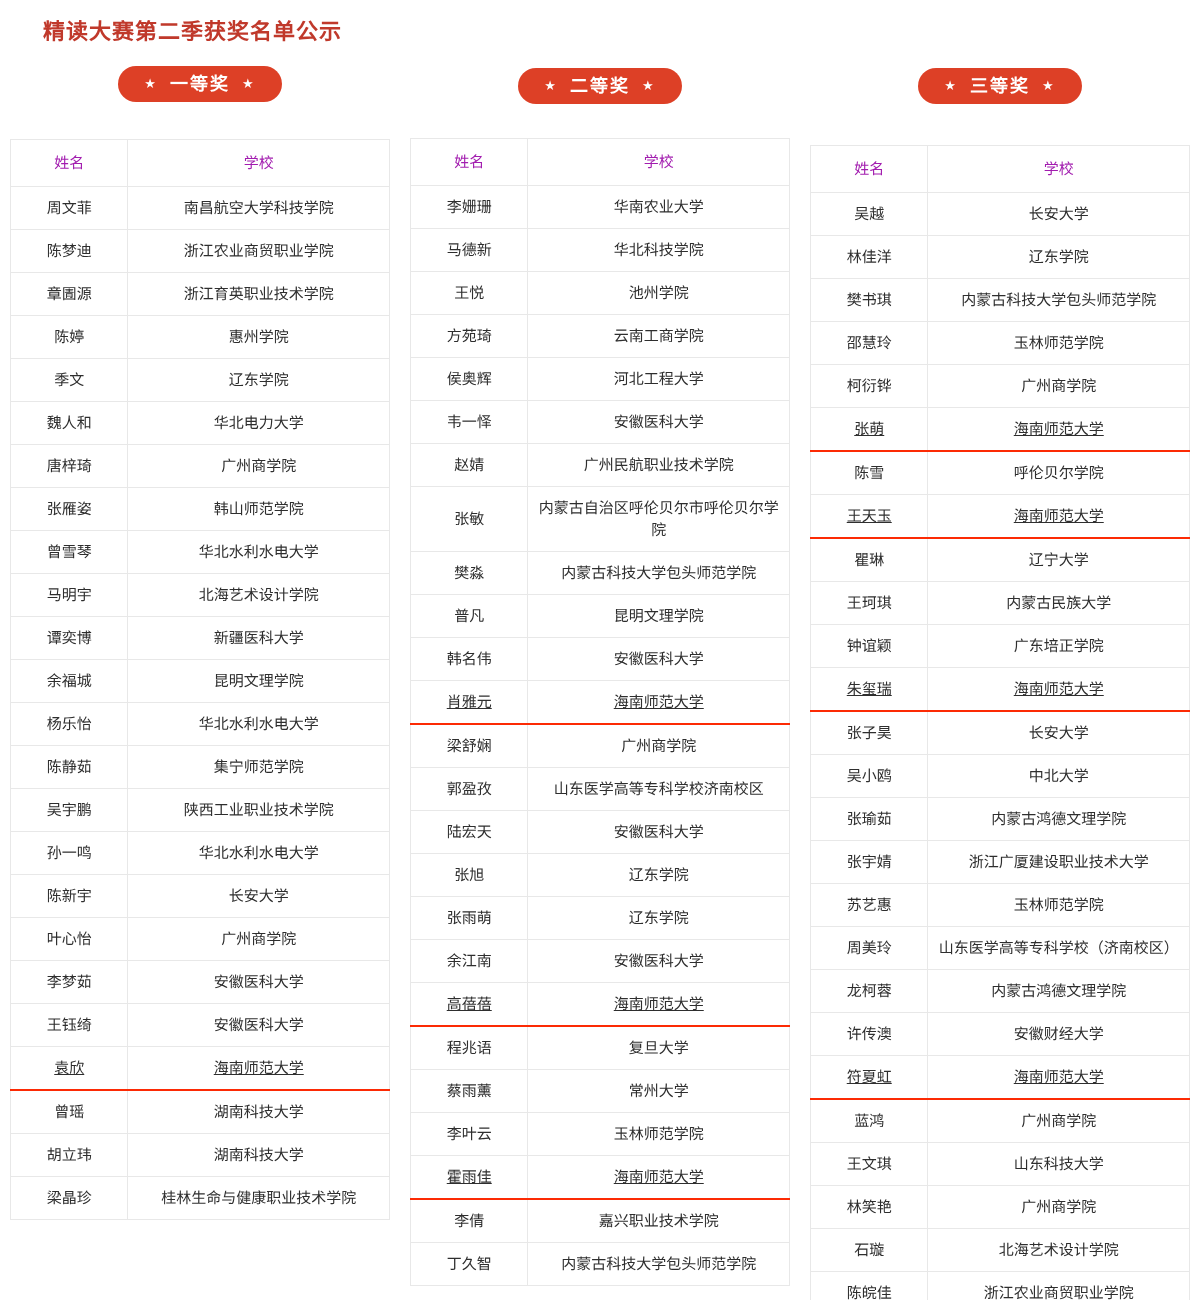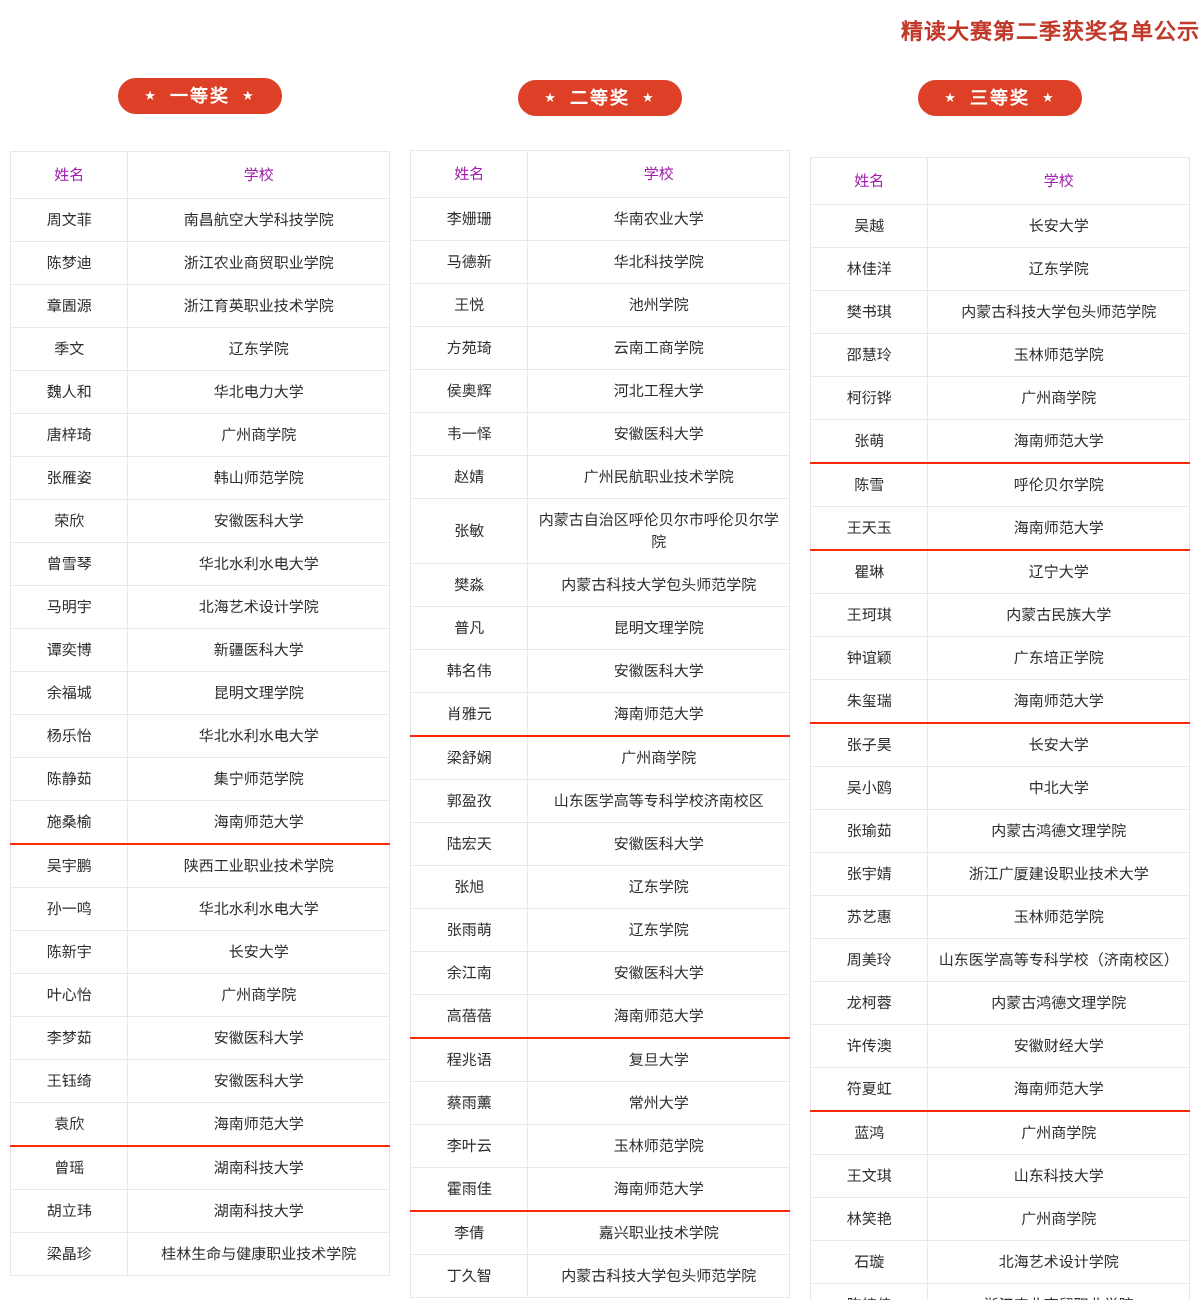--- a/index.html
+++ b/index.html
@@ -35,22 +35,22 @@
     box-sizing: border-box;
     padding: 0 10px;
   }
 
   
   .page-title {
     font-size: 22px;
     font-weight: bold;
     color: #c0392b;
     letter-spacing: 1px;
-    text-align: right;
-    margin: 17px 0 12px 43px;
+    text-align: left;
+    margin: 17px 0 0 43px;
     line-height: 30px;
     white-space: nowrap;
   }
 
   
   .badge-wrap {
     display: flex;
     justify-content: center;
     align-items: center;
   }
@@ -99,20 +99,21 @@
     font-size: 15px;
     color: #a21caf;
     padding: 12px 6px;
   }
   table.award-table col.col-name { width: 31%; }
   table.award-table col.col-school { width: 69%; }
 
   
   table.award-table tr.sep > td {
     border-bottom: 2px solid #fc2a04;
+    text-decoration: underline;
   }
 
   
   .col-1 .badge-wrap { margin-top: 19px; }
   .col-1 .table-wrap { margin-top: 37px; }
 
   .col-2 .badge-wrap { margin-top: 21px; }
   .col-2 .table-wrap { margin-top: 34px; }
 
   .col-3 .badge-wrap { margin-top: 21px; }
@@ -154,40 +155,40 @@
               </tr>
               <tr>
                 <td>陈梦迪</td>
                 <td>浙江农业商贸职业学院</td>
               </tr>
               <tr>
                 <td>章圊源</td>
                 <td>浙江育英职业技术学院</td>
               </tr>
               <tr>
+                <td>陈婷</td>
+                <td>惠州学院</td>
+              </tr>
+              <tr>
                 <td>季文</td>
                 <td>辽东学院</td>
               </tr>
               <tr>
                 <td>魏人和</td>
                 <td>华北电力大学</td>
               </tr>
               <tr>
                 <td>唐梓琦</td>
                 <td>广州商学院</td>
               </tr>
               <tr>
                 <td>张雁姿</td>
                 <td>韩山师范学院</td>
               </tr>
               <tr>
-                <td>荣欣</td>
-                <td>安徽医科大学</td>
-              </tr>
-              <tr>
                 <td>曾雪琴</td>
                 <td>华北水利水电大学</td>
               </tr>
               <tr>
                 <td>马明宇</td>
                 <td>北海艺术设计学院</td>
               </tr>
               <tr>
                 <td>谭奕博</td>
                 <td>新疆医科大学</td>
@@ -196,24 +197,20 @@
                 <td>余福城</td>
                 <td>昆明文理学院</td>
               </tr>
               <tr>
                 <td>杨乐怡</td>
                 <td>华北水利水电大学</td>
               </tr>
               <tr>
                 <td>陈静茹</td>
                 <td>集宁师范学院</td>
-              </tr>
-              <tr class="sep">
-                <td>施桑榆</td>
-                <td>海南师范大学</td>
               </tr>
               <tr>
                 <td>吴宇鹏</td>
                 <td>陕西工业职业技术学院</td>
               </tr>
               <tr>
                 <td>孙一鸣</td>
                 <td>华北水利水电大学</td>
               </tr>
               <tr>

